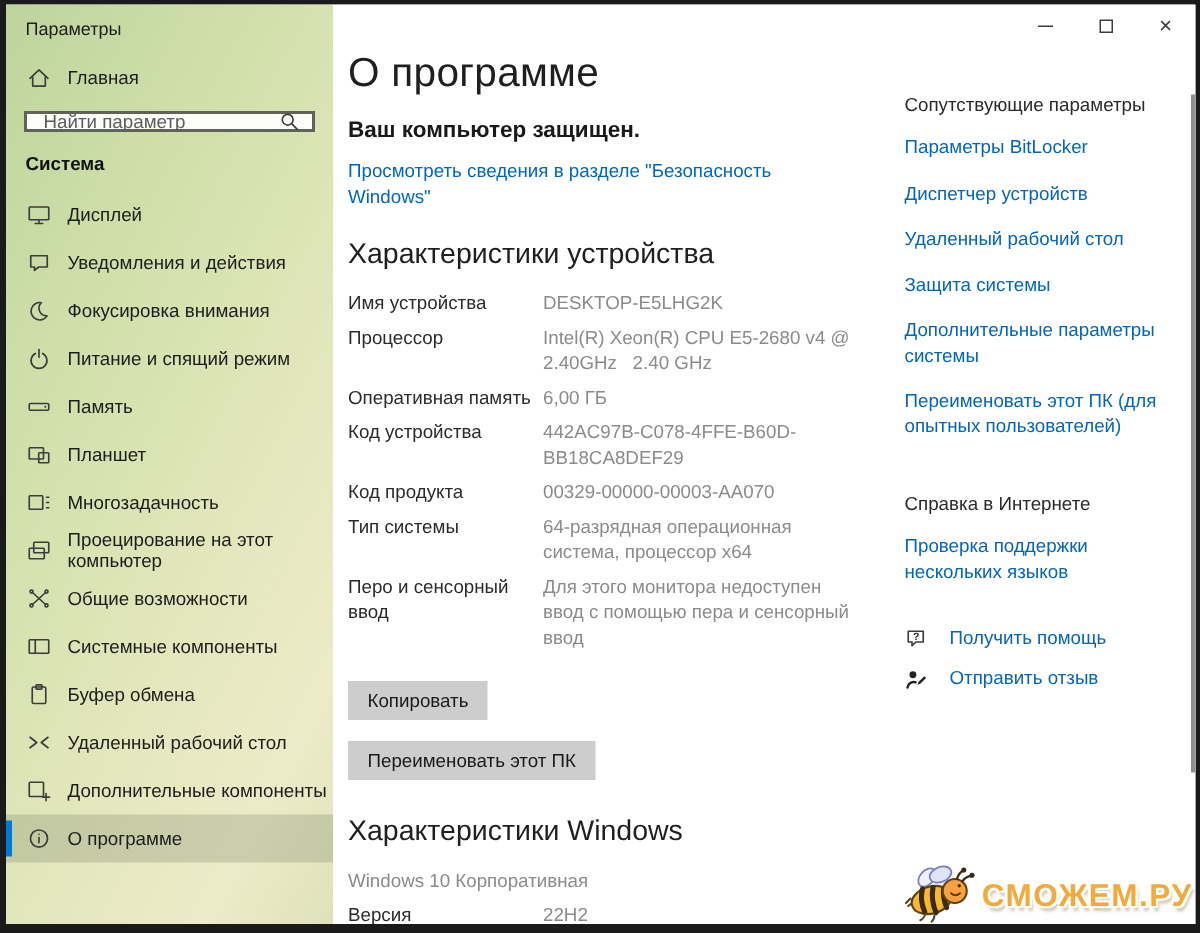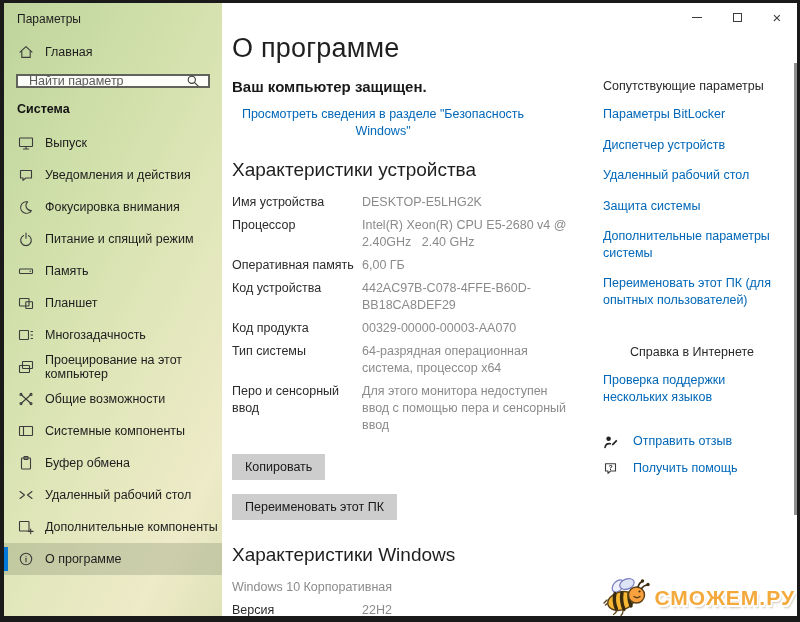--- a/index.html
+++ b/index.html
@@ -49,36 +49,36 @@
   .content{flex:1;position:relative;background:#fff;overflow:hidden;}
   .captions{position:absolute;top:0;right:0;display:flex;z-index:5;}
   .cap{width:40px;height:28px;display:flex;align-items:center;justify-content:center;color:#3d3d3d;cursor:pointer;}
   .cap-min-bar{display:block;width:10px;height:1px;background:#3d3d3d;}
   .cap-max-box{display:block;width:9px;height:9px;border:1px solid #3d3d3d;}
   .cap-close-x{font-size:15px;line-height:1;color:#3d3d3d;}
   .main-col{margin:30px 0 0 10px;width:372px;}
   .page-title{font-size:27px;font-weight:300;color:#1f1f1f;margin:0;letter-spacing:0.2px;}
   .sec-status{margin-top:14px;font-size:15px;font-weight:bold;color:#191919;}
   a.link{color:var(--link);text-decoration:none;cursor:pointer;}
-  .sec-link{display:block;margin-top:11px;font-size:12.5px;line-height:17px;max-width:302px;text-align:center;}
+  .sec-link{display:block;margin-top:11px;font-size:12.5px;line-height:17px;max-width:302px;}
   .section-h{margin:19px 0 0;font-size:19px;font-weight:400;color:#1f1f1f;}
   .spec-rows{margin-top:13px;}
   .spec-row{display:flex;margin-bottom:6px;font-size:12.5px;line-height:17px;}
   .spec-label{width:130px;flex:none;color:#2b2b2b;padding-right:6px;}
   .spec-value{color:#8b8b8b;max-width:214px;white-space:pre-wrap;}
   .btn-row{margin-top:0;}
   .btn{
     display:inline-block;margin-top:14px;background:#cdcdcd;border:none;
     padding:6px 13px;font-size:12.5px;color:#191919;font-family:inherit;cursor:pointer;
   }
   
-  .right-col{position:absolute;top:60px;right:16px;width:178px;margin-top:16px;}
+  .right-col{position:absolute;top:60px;right:16px;width:178px;}
   .right-h{font-size:12.5px;color:#2a2a2a;margin:0 0 13px;}
   .right-col a.rlink{display:block;font-size:12.5px;line-height:16.5px;margin-bottom:14px;}
-  .help-h{margin-top:37px;text-align:center;}
+  .help-h{margin-top:37px;}
   .actions{margin-top:29px;}
   .action-row{display:flex;gap:14px;align-items:flex-start;margin-bottom:11px;font-size:12.5px;cursor:pointer;}
   .action-row .icon16{margin-top:0;}
   .scroll-thumb{position:absolute;right:0;top:60px;width:3px;height:452px;background:#8f8f8f;}
   
   .watermark{position:absolute;right:5px;bottom:1px;display:flex;align-items:center;gap:3px;z-index:6;}
   .wm-text{
     font-size:21px;font-weight:800;color:#f3a93c;letter-spacing:1px;text-transform:uppercase;
     text-shadow:-1.5px -1.5px 0 #fff,1.5px -1.5px 0 #fff,-1.5px 1.5px 0 #fff,1.5px 1.5px 0 #fff,2px 3px 2px rgba(100,60,0,.3);
   }
@@ -115,21 +115,21 @@
 
     <div class="nav">
 
     <div class="nav-item">
           <span class="icon16">
             <svg width="16" height="16" viewBox="0 0 16 16" fill="none" stroke="#3c3c3c" stroke-width="1.1" stroke-linecap="round" stroke-linejoin="round">
               <rect x="1.5" y="3" width="13" height="8.5" rx="0.5"></rect>
               <path d="M5.5 14h5M8 11.5V14"></path>
             </svg>
           </span>
-          <span>Выпуск</span>
+          <span>Дисплей</span>
         </div>
         <div class="nav-item">
           <span class="icon16">
             <svg width="16" height="16" viewBox="0 0 16 16" fill="none" stroke="#3c3c3c" stroke-width="1.1" stroke-linecap="round" stroke-linejoin="round">
               <path d="M2.5 3.5h11v7.5H7.8L5 13.3v-2.3H2.5z"></path>
             </svg>
           </span>
           <span>Уведомления и действия</span>
         </div>
         <div class="nav-item">
@@ -329,37 +329,37 @@
 
       <div class="right-h help-h">Справка в Интернете</div>
       <div>
 
       <a class="link rlink">Проверка поддержки нескольких языков</a>
         </div>
 
       <div class="actions">
 
       <div class="action-row">
+            <span class="icon16">
+              <svg width="16" height="16" viewBox="0 0 16 16" fill="none" stroke="#3c3c3c" stroke-width="1.1" stroke-linecap="round" stroke-linejoin="round">
+                <path d="M2.5 2.8h10v7.2H7.6L5 12.4v-2.4H2.5z"></path>
+                <text x="5.6" y="8.6" font-size="7" stroke="none" fill="#222" font-weight="bold" font-family="Liberation Sans,sans-serif">?</text>
+              </svg>
+            </span>
+            <a class="link">Получить помощь</a>
+          </div>
+          <div class="action-row">
             <span class="icon16">
               <svg width="16" height="16" viewBox="0 0 16 16" fill="none" stroke="#3c3c3c" stroke-width="1.1" stroke-linecap="round" stroke-linejoin="round">
                 <circle cx="5.6" cy="4.8" r="2.3" fill="#222" stroke="none"></circle>
                 <path d="M2 13.4q1-4.4 5.4-3.6" stroke="#222" stroke-width="1.6"></path>
                 <path d="M9.3 9.7 13.2 5.8l1.2 1.2-3.9 3.9-1.8.6z" fill="#222" stroke="none"></path>
               </svg>
             </span>
             <a class="link">Отправить отзыв</a>
-          </div>
-          <div class="action-row">
-            <span class="icon16">
-              <svg width="16" height="16" viewBox="0 0 16 16" fill="none" stroke="#3c3c3c" stroke-width="1.1" stroke-linecap="round" stroke-linejoin="round">
-                <path d="M2.5 2.8h10v7.2H7.6L5 12.4v-2.4H2.5z"></path>
-                <text x="5.6" y="8.6" font-size="7" stroke="none" fill="#222" font-weight="bold" font-family="Liberation Sans,sans-serif">?</text>
-              </svg>
-            </span>
-            <a class="link">Получить помощь</a>
           </div>
         </div>
     </div>
 
     <div class="scroll-thumb"></div>
   </div>
 </div>
 
 <div class="watermark">
   <span class="icon-bee">

